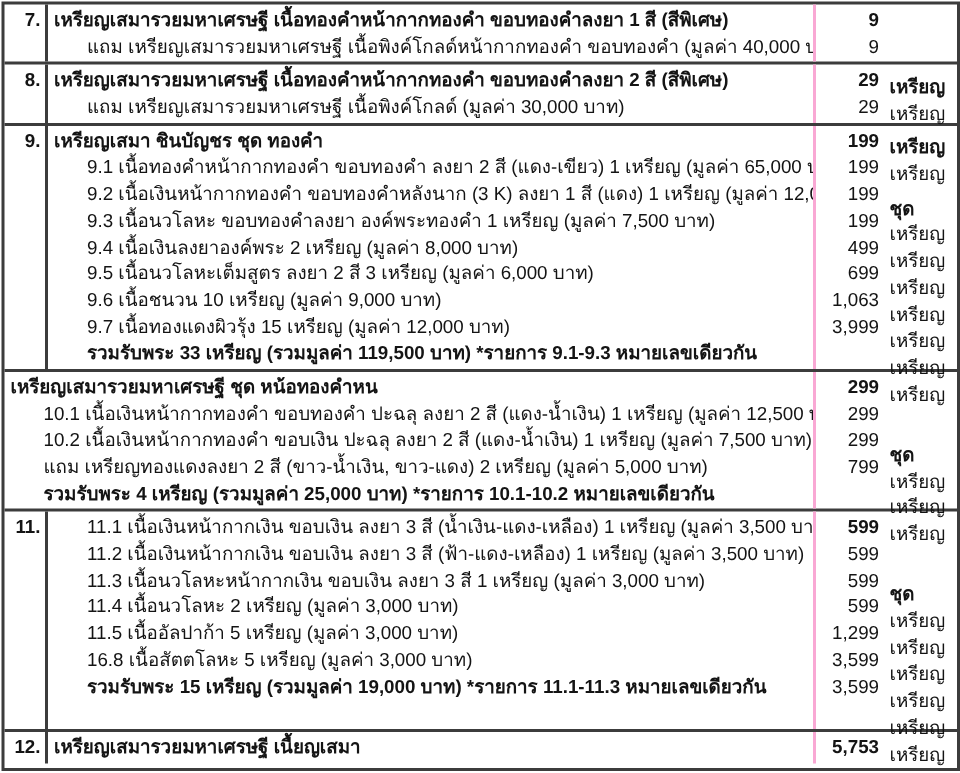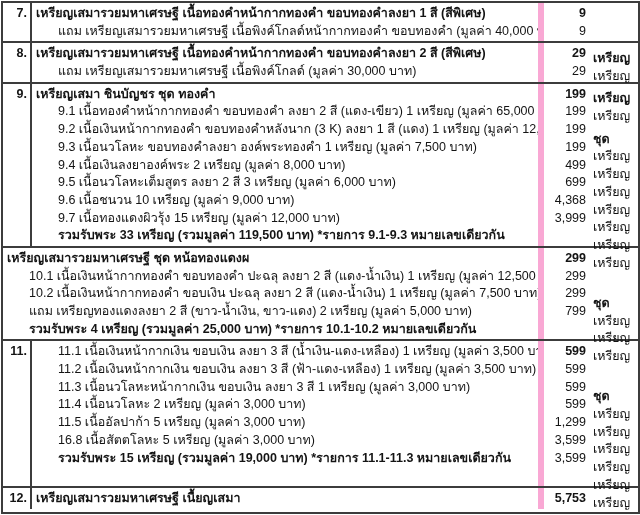--- a/index.html
+++ b/index.html
@@ -29,21 +29,21 @@
   .col.num{
     width:29px;
     flex:none;
     border-right:2px solid #3c3c3c;
     text-align:right;
     padding-right:3px;
     font-weight:bold;
   }
   .col.desc{
     flex:1 1 auto;
-    border-right:6px solid #f9a8d4;
+    border-right:2px solid #f9a8d4;
     padding-left:4px;
     overflow:hidden;
   }
   .col.qty{
     width:94px;
     flex:none;
   }
   .line{
     height:17.7px;
     line-height:17.7px;
@@ -137,36 +137,36 @@
           </div>
           <div class="qline">
             <span class="qnum">499</span>
             <span class="qunit">เหรียญ</span>
           </div>
           <div class="qline">
             <span class="qnum">699</span>
             <span class="qunit">เหรียญ</span>
           </div>
           <div class="qline">
-            <span class="qnum">4,368</span>
+            <span class="qnum">1,063</span>
             <span class="qunit">เหรียญ</span>
           </div>
           <div class="qline">
             <span class="qnum">3,999</span>
             <span class="qunit">เหรียญ</span>
           </div>
           <div class="qline bold">
             <span class="qnum"></span>
             <span class="qunit"></span>
           </div>
         </div>
       </div>
       <div class="section">
         <div class="col desc">
-          <div class="line bold">เหรียญเสมารวยมหาเศรษฐี ชุด หน้อทองแดงผ</div>
+          <div class="line bold">เหรียญเสมารวยมหาเศรษฐี ชุด หน้อทองคำหน</div>
           <div class="line indent">10.1 เนื้อเงินหน้ากากทองคำ ขอบทองคำ ปะฉลุ ลงยา 2 สี (แดง-น้ำเงิน) 1 เหรียญ (มูลค่า 12,500 บาท)</div>
           <div class="line indent">10.2 เนื้อเงินหน้ากากทองคำ ขอบเงิน ปะฉลุ ลงยา 2 สี (แดง-น้ำเงิน) 1 เหรียญ (มูลค่า 7,500 บาท)</div>
           <div class="line indent">แถม เหรียญทองแดงลงยา 2 สี (ขาว-น้ำเงิน, ขาว-แดง) 2 เหรียญ (มูลค่า 5,000 บาท)</div>
           <div class="line indent bold">รวมรับพระ 4 เหรียญ (รวมมูลค่า 25,000 บาท) *รายการ 10.1-10.2 หมายเลขเดียวกัน</div>
         </div>
         <div class="col qty">
           <div class="qline bold">
             <span class="qnum">299</span>
             <span class="qunit">ชุด</span>
           </div>

